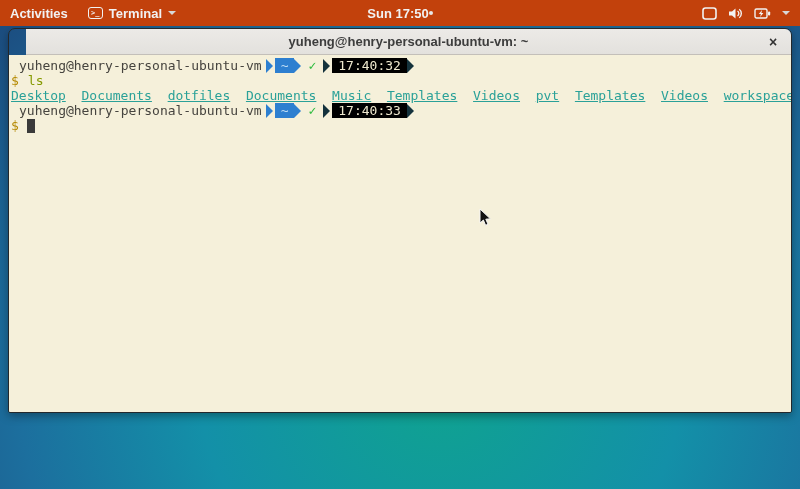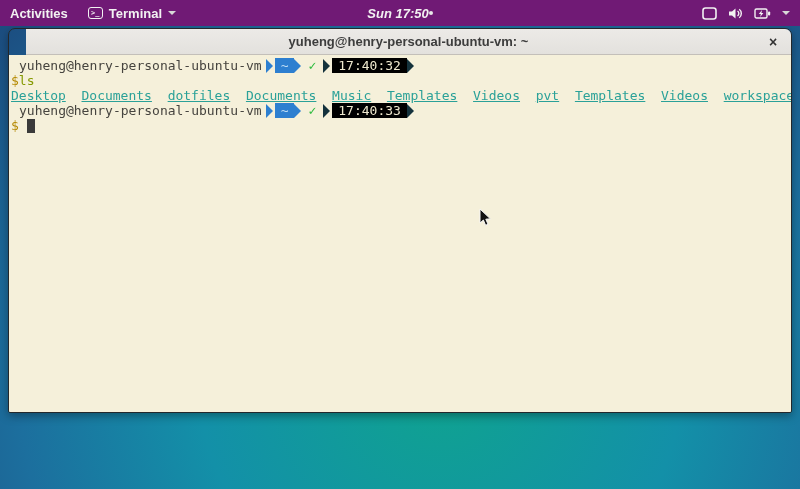--- a/index.html
+++ b/index.html
@@ -7,21 +7,21 @@
   body {
     font-family: "Liberation Sans", sans-serif;
     position: relative;
     background:
       radial-gradient(ellipse 75% 110% at 55% 80%, #0fa390 0%, #1390a8 40%, #1c6f9e 70%, #1c4d80 100%);
   }
 
   
   .topbar {
     position: absolute; left: 0; top: 0; width: 800px; height: 26px;
-    background: #701a75; color: #f2f2f2;
+    background: #c2410c; color: #f2f2f2;
     display: flex; align-items: flex-start; justify-content: space-between;
     font-size: 13px; font-weight: 700; z-index: 5;
   }
   .tb-left { display: flex; align-items: center; height: 100%; }
   .tb-item {
     display: flex; align-items: center; gap: 6px; height: 100%;
     padding: 0 10px; background: none; border: none; color: inherit;
     font: inherit; cursor: default;
   }
   .term-ic {
@@ -31,21 +31,21 @@
   .term-ic-glyph { font-family: "DejaVu Sans Mono", monospace; font-size: 7px; font-weight: 700; line-height: 1; }
   .caret-down {
     width: 0; height: 0; border-left: 4px solid transparent;
     border-right: 4px solid transparent; border-top: 4px solid #d8d8d8;
     display: inline-block;
   }
   .tb-center {
     position: absolute; left: 0; right: 0; top: 0; height: 100%;
     display: flex; align-items: center; justify-content: center; pointer-events: none;
   }
-  .clock { pointer-events: auto; display: flex; align-items: center; gap: 0; font-style: italic; }
+  .clock { pointer-events: auto; display: flex; align-items: center; gap: 0; }
   .notif-dot { width: 4px; height: 4px; border-radius: 50%; background: #e8e8e8; display: inline-block; }
   .tb-right { display: flex; align-items: center; gap: 11px; height: 100%; padding: 0 10px; }
   .tb-right svg { display: block; }
 
   
   .window {
     position: absolute; left: 8px; top: 28px; width: 784px; height: 385px;
     border: 1px solid #23282c; border-radius: 7px 7px 2px 2px;
     box-shadow: 0 3px 10px rgba(0,0,0,.35);
     display: flex; flex-direction: column; overflow: hidden; z-index: 2;
@@ -84,21 +84,21 @@
   .tri-dark { border-left: 7px solid #14323c; }
   .tri-lead { margin-right: 2px; }
   .seg-body {
     height: 15px; display: inline-flex; align-items: center; padding: 0 6px;
   }
   .body-blue { background: #2d7fd0; color: #bddcf5; }
   .body-dark { background: #000000; color: #efe9cf; }
   .checkmark { color: #2dbb3e; font-weight: 700; margin-left: 7px; margin-right: 3px; }
 
   .dollar { color: #b58900; }
-  .cmd { color: #859900; margin-left: 0; }
+  .cmd { color: #859900; margin-left: 9px; }
   .dir-item { color: #2aa198; margin-right: 15.7px; text-decoration: underline; }
   .dir-item:last-child { margin-right: 0; }
   .block-cursor {
     display: inline-block; width: 8px; height: 14px; background: #3a3a3a;
     margin-left: 7.8px;
   }
 
   
   .mouse-cursor { position: absolute; left: 479px; top: 208px; z-index: 9; }
 </style>

